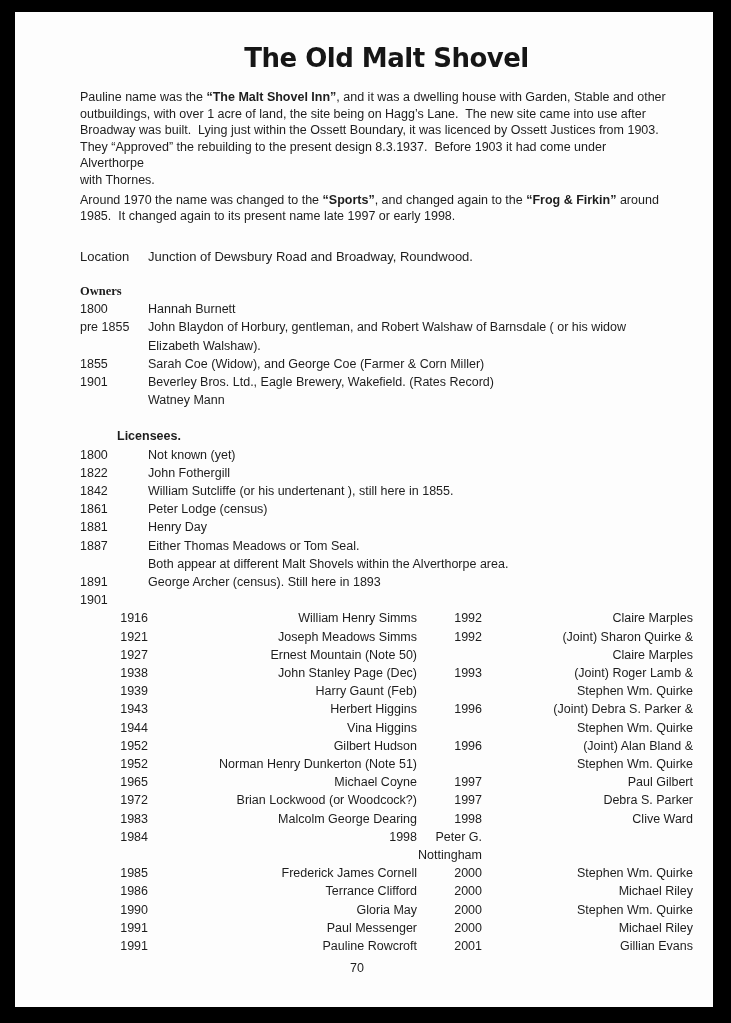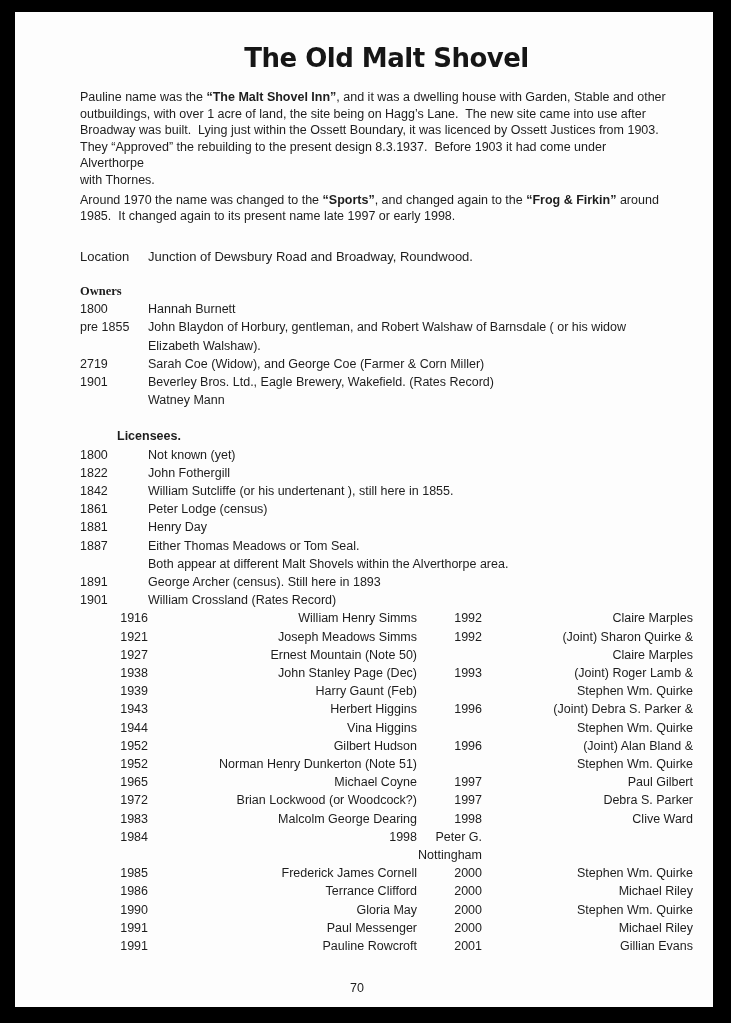--- a/index.html
+++ b/index.html
@@ -63,21 +63,21 @@
     font-size: 12.5px;
     line-height: 18.2px;
   }
   .list.two-col .row {
     grid-template-columns: 68px 269px 65px 1fr;
     text-align: right;
   }
   .name { white-space: pre-wrap; }
   .page-number {
     position: absolute;
-    bottom: 12px;
+    bottom: 32px;
     left: 0; right: 14px;
     text-align: center;
     font-size: 12.5px;
   }
 </style>
 </head>
 <body>
 
 <div class="page">
   <div class="content">
@@ -104,21 +104,21 @@
         <div class="row">
           <span class="year">1800</span>
           <span class="name">Hannah Burnett</span>
         </div>
         <div class="row">
           <span class="year">pre 1855</span>
           <span class="name">John Blaydon of Horbury, gentleman, and Robert Walshaw of Barnsdale ( or his widow
 Elizabeth Walshaw).</span>
         </div>
         <div class="row">
-          <span class="year">2719</span>
+          <span class="year">1855</span>
           <span class="name">Sarah Coe (Widow), and George Coe (Farmer &amp; Corn Miller)</span>
         </div>
         <div class="row">
           <span class="year">1901</span>
           <span class="name">Beverley Bros. Ltd., Eagle Brewery, Wakefield. (Rates Record)</span>
         </div>
         <div class="row">
           <span class="year"></span>
           <span class="name">Watney Mann</span>
         </div>
@@ -156,21 +156,20 @@
           <span class="year">1887</span>
           <span class="name">Either Thomas Meadows or Tom Seal.
 Both appear at different Malt Shovels within the Alverthorpe area.</span>
         </div>
         <div class="row">
           <span class="year">1891</span>
           <span class="name">George Archer (census). Still here in 1893</span>
         </div>
         <div class="row">
           <span class="year">1901</span>
-          <span class="name">William Crossland (Rates Record)</span>
         </div>
       </div>
     <div class="list two-col">
         <div class="row">
           <span class="year">1916</span>
           <span class="name">William Henry Simms</span>
           <span class="year">1992</span>
           <span class="name">Claire Marples</span>
         </div>
         <div class="row">

